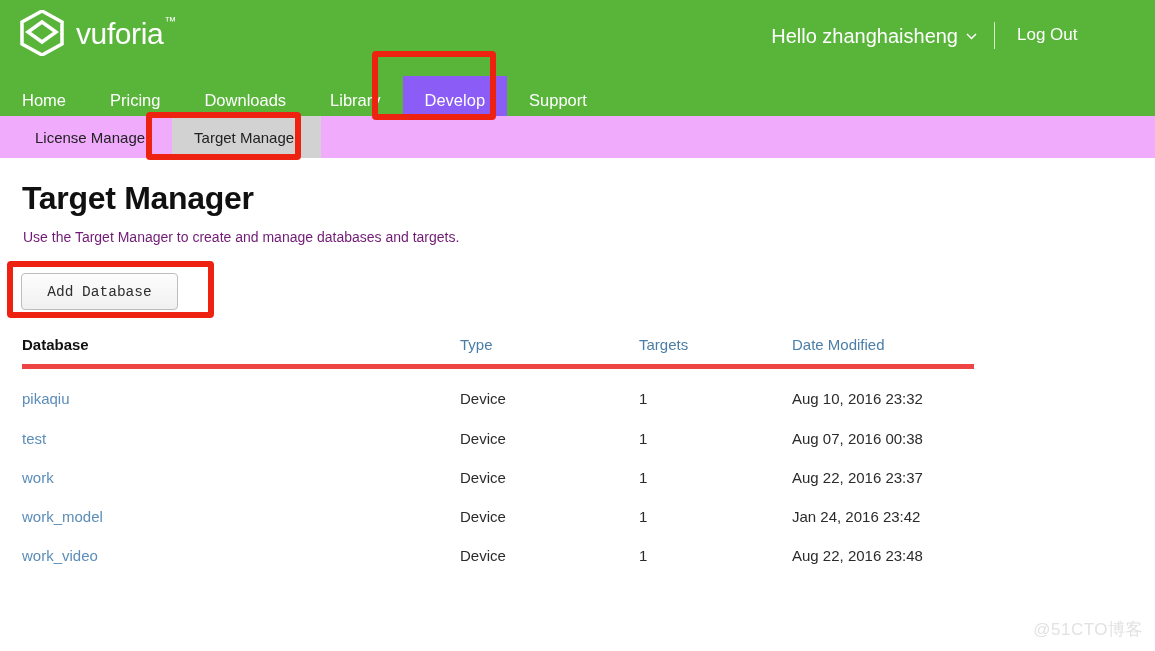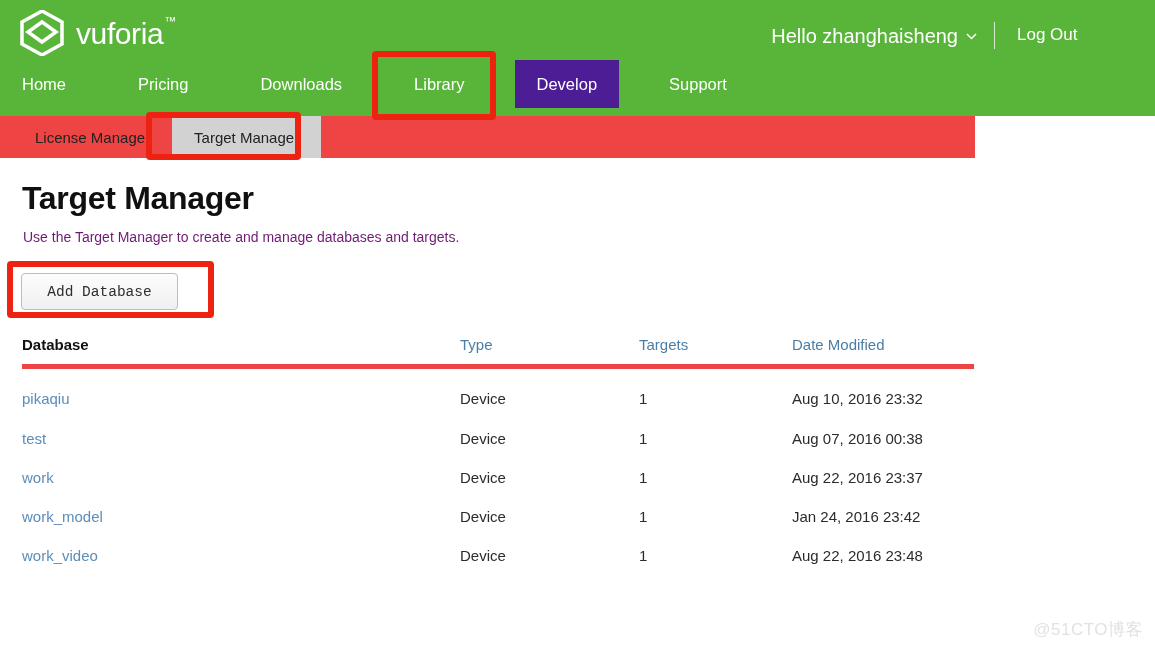--- a/index.html
+++ b/index.html
@@ -102,49 +102,48 @@
     width: 160px;
     text-align: left;
     padding-left: 22px;
     box-sizing: border-box;
   }
 
   
   .mainnav {
     position: absolute;
     left: 0;
-    top: 60px;
+    top: 76px;
     height: 48px;
     display: flex;
     align-items: flex-start;
-    gap: 28px;
   }
   .nav-item {
     display: flex;
     align-items: center;
     padding: 0 22px;
     font-size: 16.5px;
     color: #ffffff;
     cursor: pointer;
     white-space: nowrap;
     height: 48px;
     box-sizing: border-box;
   }
   .nav-item.active {
-    background: #4c1d95;
+    background: #8b5cf6;
   }
 
   
   .subnav {
     position: absolute;
     left: 0;
     top: 116px;
-    width: 975px;
+    width: 1155px;
     height: 42px;
-    background: #ef4444;
+    background: #f0abfc;
   }
   .subnav-inner {
     display: flex;
     align-items: stretch;
     height: 42px;
     padding-left: 13px;
     box-sizing: border-box;
   }
   .subtab {
     display: flex;

